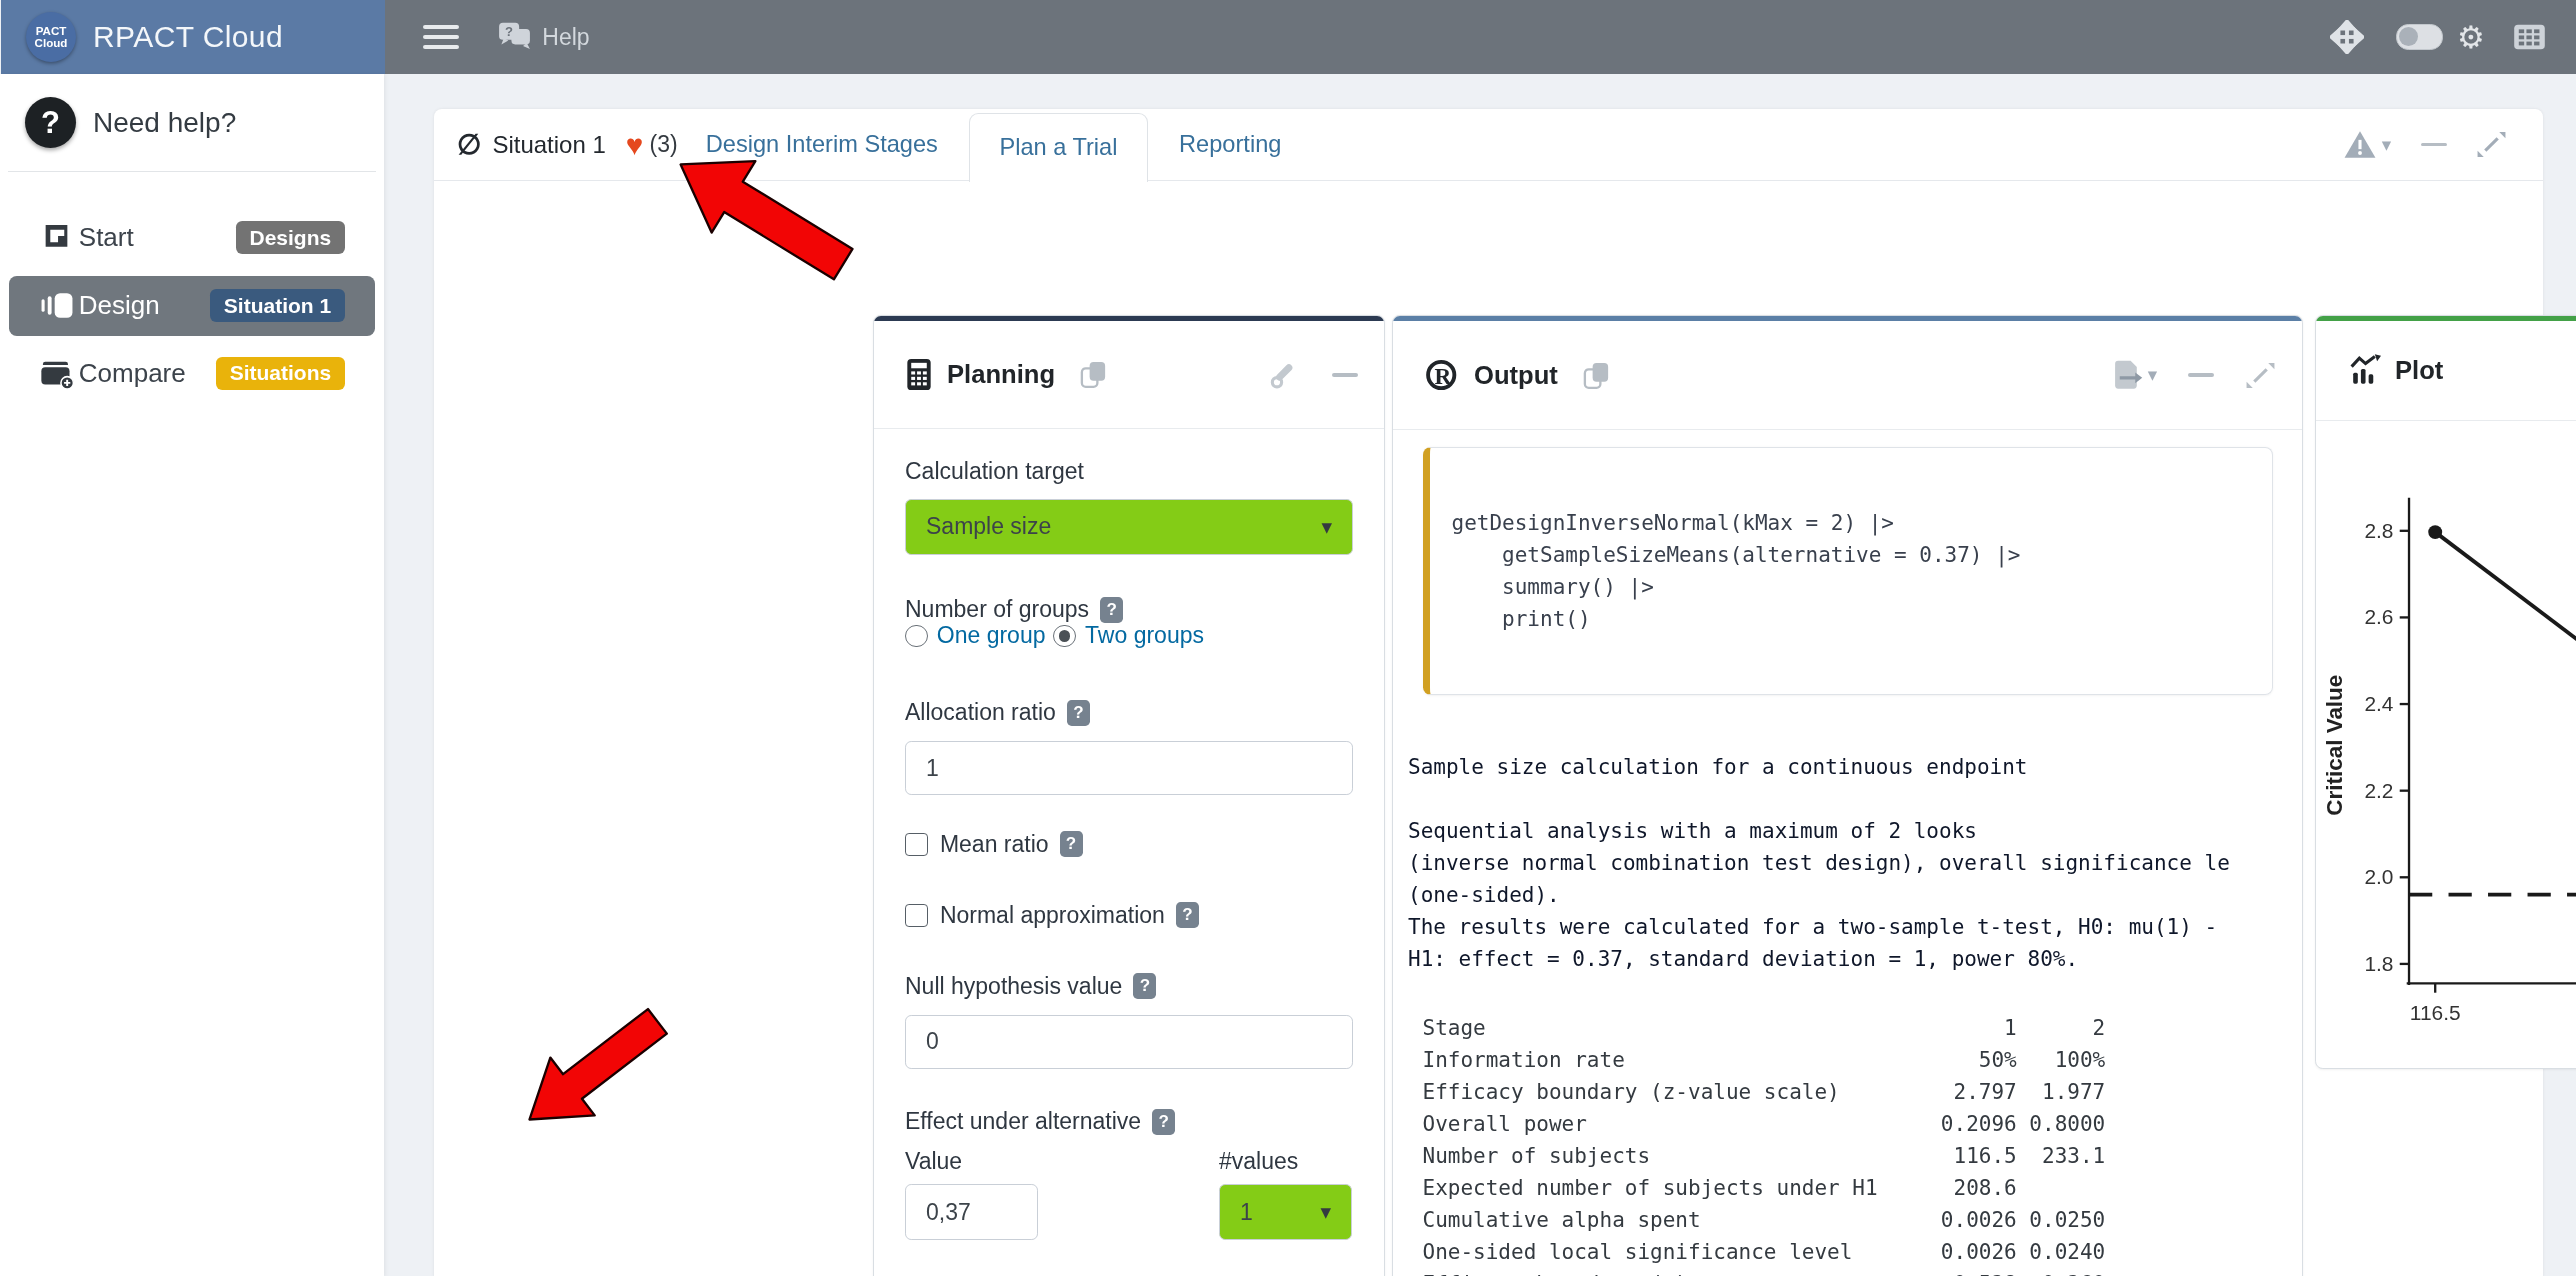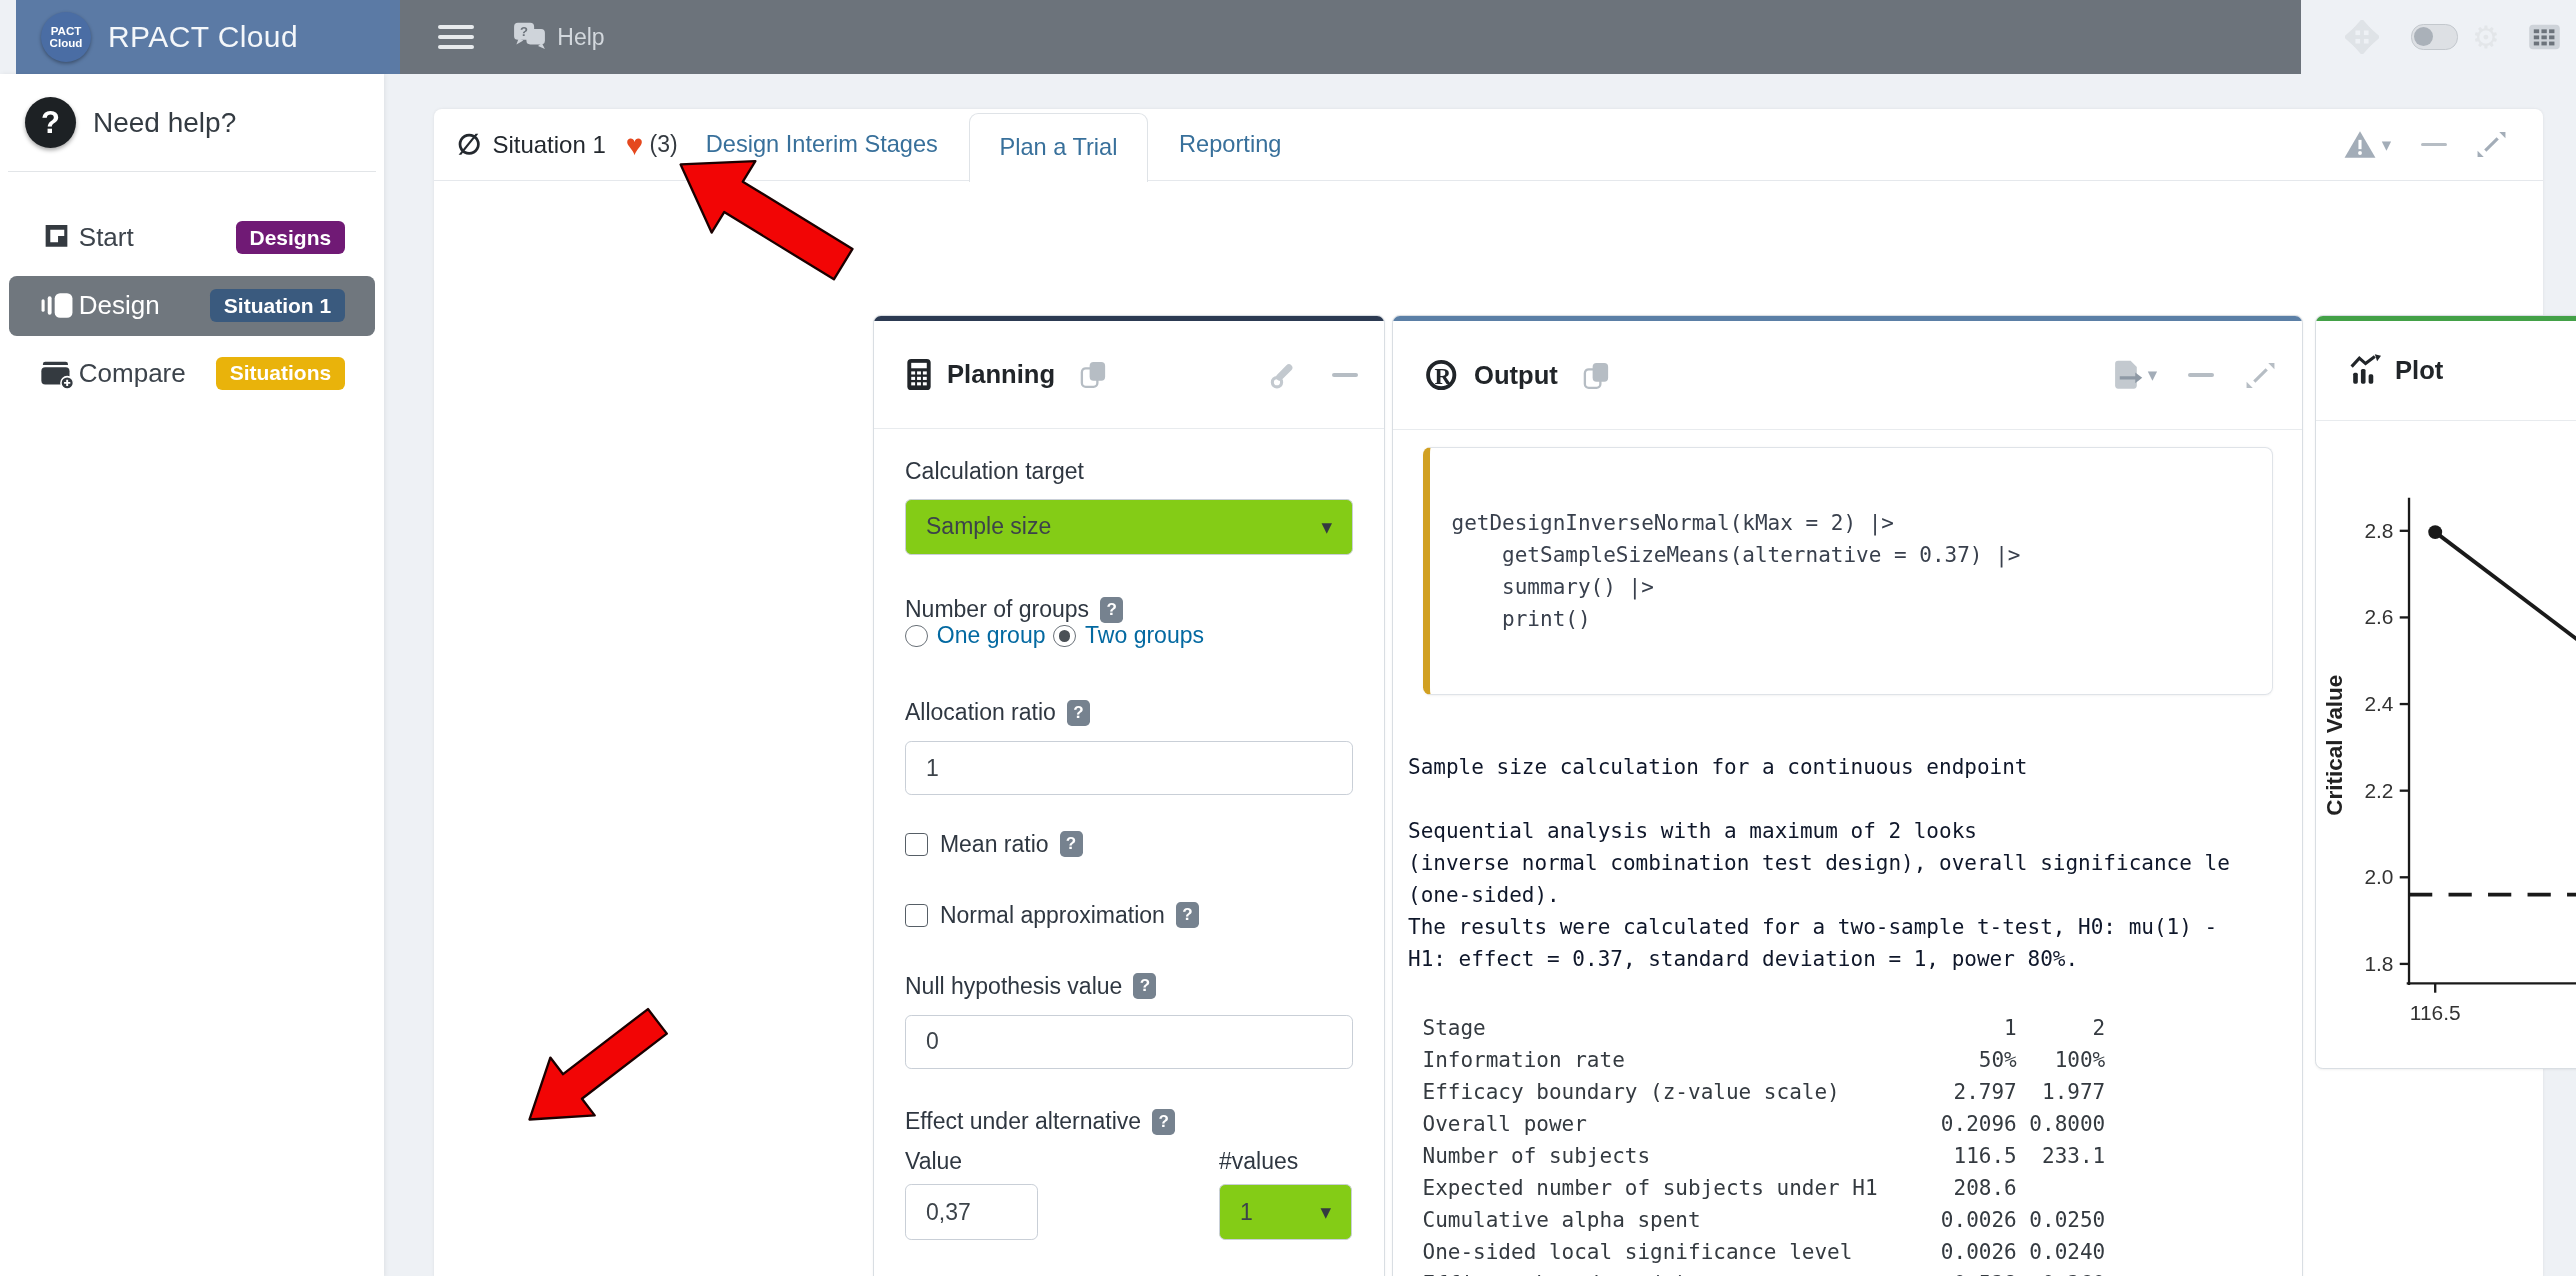--- a/index.html
+++ b/index.html
@@ -1,19 +1,19 @@
 <!DOCTYPE html>
 <html style="font-size:12.4px"><head>
 <meta charset="utf-8">
 <style>
   html,body{margin:0;padding:0;background:#ffffff;font-family:"Liberation Sans",sans-serif;}
   #app{position:relative;width:2576px;height:1277px;overflow:hidden;background:#eef1f5;}
 
   
-  #topbar{position:absolute;left:16px;top:0;width:2285px;height:74px;background:#6c737b;}
+  #topbar{position:absolute;left:1px;top:0;width:2576px;height:74px;background:#6c737b;}
   #brand{position:absolute;left:0;top:0;width:384px;height:74px;background:#5b7aa5;display:flex;align-items:center;}
   #logo{width:50px;height:50px;border-radius:50%;background:#4a6da4;margin-left:25px;display:flex;flex-direction:column;align-items:center;justify-content:center;box-shadow:0 1.6px 3.9px rgba(0,0,0,.35);}
   #logo span{color:#fff;font-size:11.6px;line-height:12.4px;font-weight:700;}
   #brand-title{color:#f4f7fa;font-size:30px;font-weight:400;margin-left:17px;letter-spacing:0.4px;}
   .tb-icon{position:absolute;top:0;height:74px;display:flex;align-items:center;}
   #hamburger{left:422px;flex-direction:column;justify-content:center;gap:6.2px;cursor:pointer;}
   #hamburger div{width:36px;height:3.9px;background:#e8ebee;border-radius:2.3px;}
   #help-btn{left:495px;gap:9.3px;cursor:pointer;}
   #help-label{color:#d3d8dd;font-size:23px;}
   #tb-expand{left:2329px;}
@@ -169,21 +169,21 @@
     </div>
     <div id="sb-divider"></div>
 
     <div class="sb-item" id="sb-start">
       <span class="sb-icon">
         <svg width="31" height="31" viewBox="0 0 40 40">
             <path d="M6 4 h28 v28 h-28 z M12 10 v16 h10 v-8 h8 v-8 z" fill="#343a40" fill-rule="evenodd"></path>
           </svg>
       </span>
       <span class="sb-label">Start</span>
-      <span class="sb-badge" style="background-color: #701a75;">Designs</span>
+      <span class="sb-badge" style="background-color: #737373;">Designs</span>
     </div>
 
     <div class="sb-item active">
       <span class="sb-icon">
         <svg width="34" height="31" viewBox="0 0 44 40">
           <rect x="2" y="12" width="4" height="16" rx="2" fill="#ffffff"></rect>
           <rect x="10" y="8" width="5" height="24" rx="2.5" fill="#ffffff"></rect>
           <rect x="19" y="4" width="23" height="32" rx="7" fill="#ffffff"></rect>
         </svg>
       </span>

